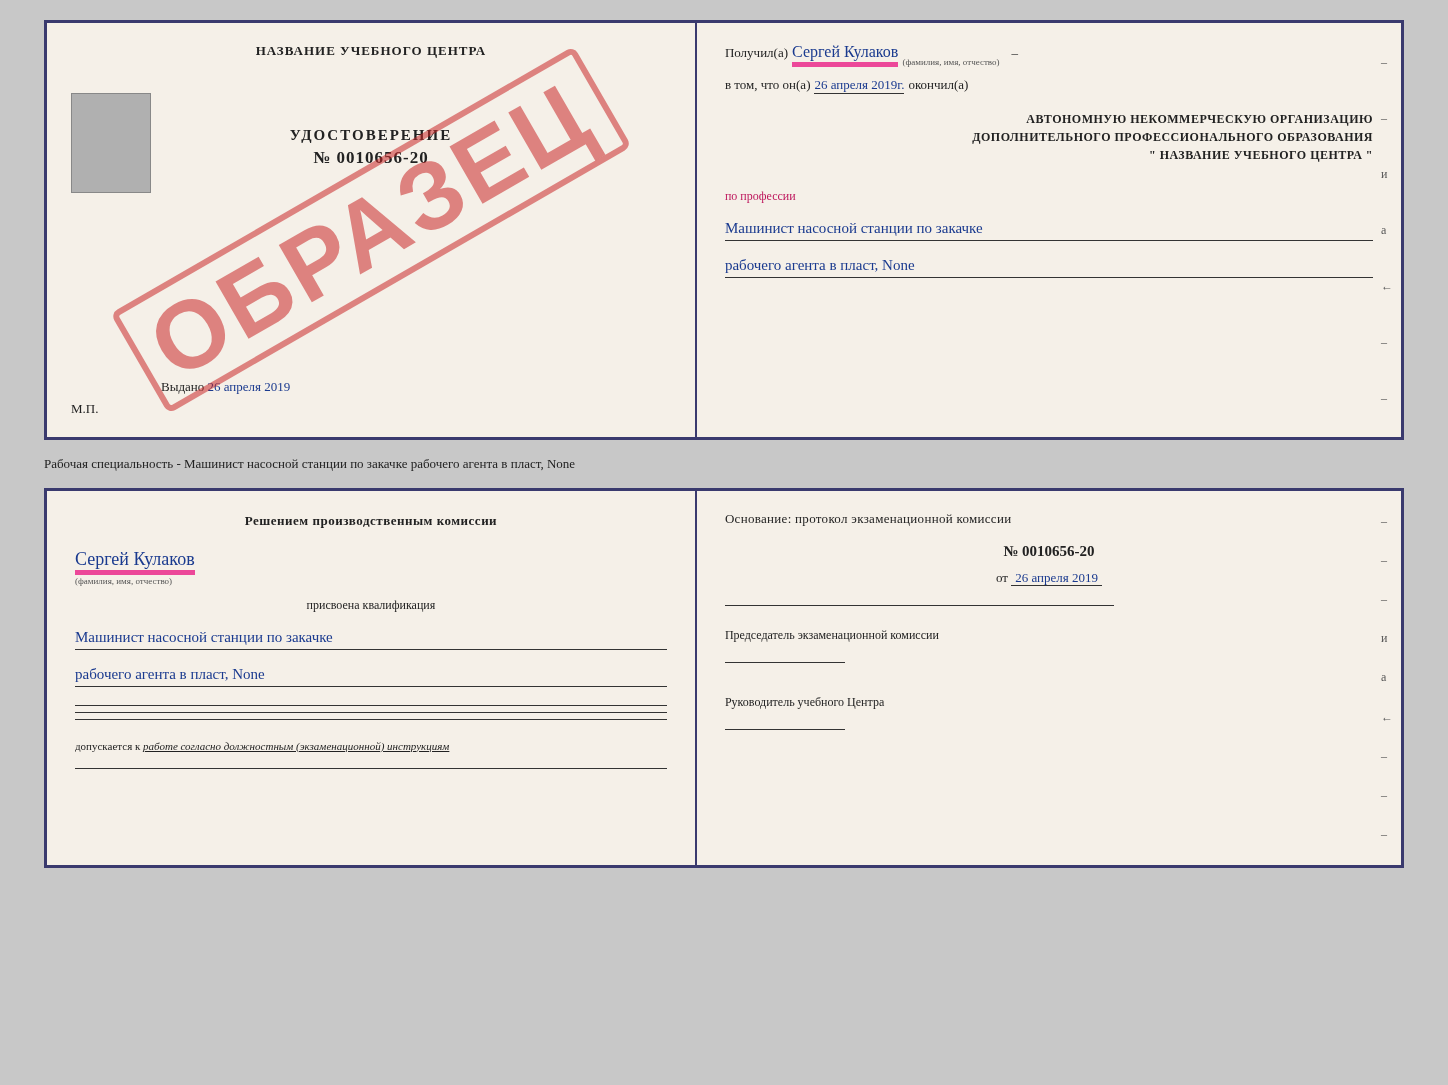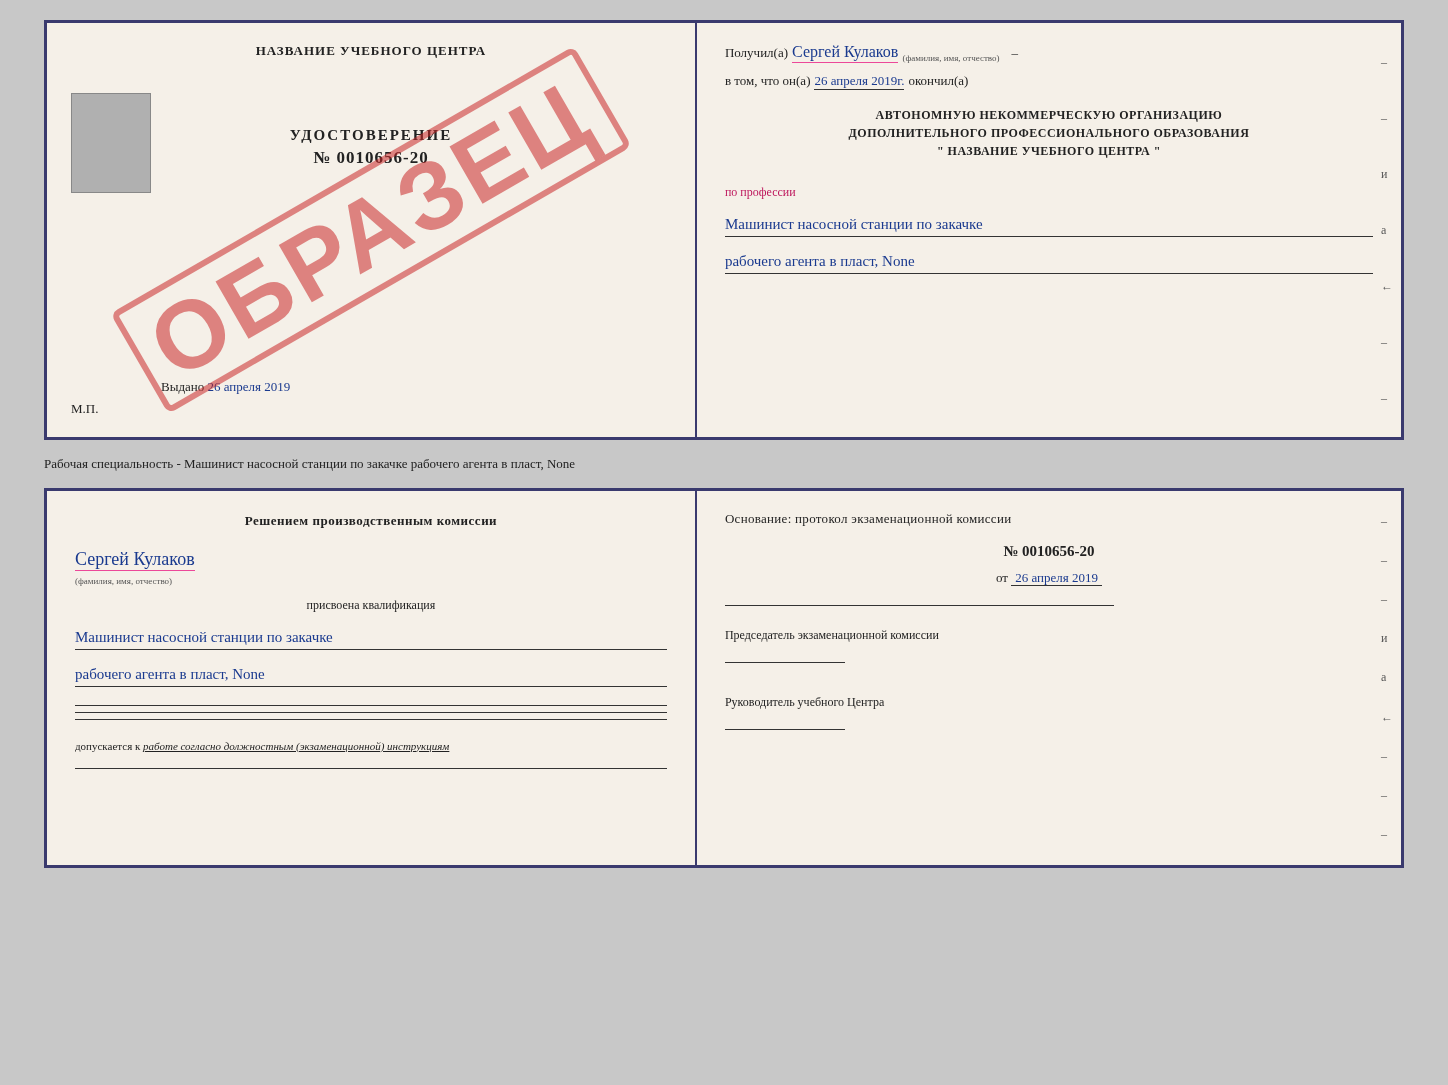--- a/index.html
+++ b/index.html
@@ -128,38 +128,38 @@
       display: flex;
       align-items: baseline;
       gap: 4px;
       flex-wrap: wrap;
     }
 
     .handwritten {
       font-family: 'Segoe Script', 'Comic Sans MS', cursive;
       color: #1a3a8f;
       font-size: 16px;
-      border-bottom: 1px solid #ec4899;
+      border-bottom: 5px solid #ec4899;
       padding-bottom: 1px;
     }
 
     .handwritten-sm {
       font-family: 'Segoe Script', 'Comic Sans MS', cursive;
       color: #1a3a8f;
       font-size: 13px;
     }
 
     .small-hint {
       font-size: 9px;
       color: #555;
     }
 
     .block-text {
       font-size: 12px;
-      text-align: center;
+      text-align: right;
       text-transform: uppercase;
       font-weight: bold;
       color: #222;
       letter-spacing: 0.5px;
       line-height: 1.5;
       margin: 6px 0;
     }
 
     .profession-line {
       font-size: 12px;

